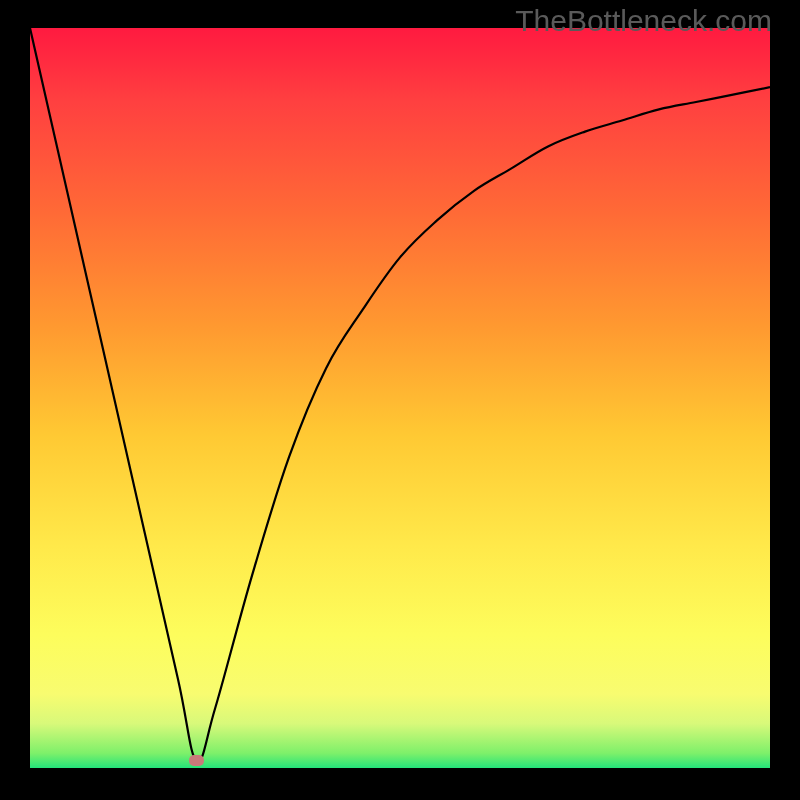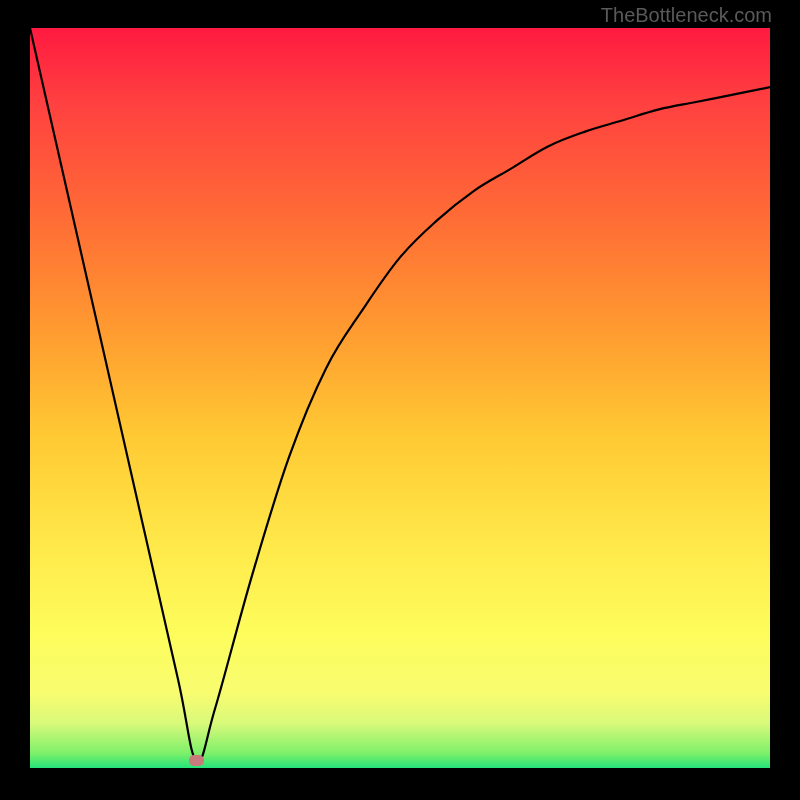--- a/index.html
+++ b/index.html
@@ -10,21 +10,21 @@
     background: #000;
     font-family: Arial, sans-serif;
     position: relative;
     overflow: hidden;
   }
   .watermark {
     position: absolute;
     top: 4px;
     right: 28px;
     color: #5a5a5a;
-    font-size: 20px;
+    font-size: 30px;
     z-index: 10;
   }
   .frame {
     position: absolute;
     top: 0;
     left: 0;
     width: 800px;
     height: 800px;
     box-sizing: border-box;
     border: 30px solid #000;

